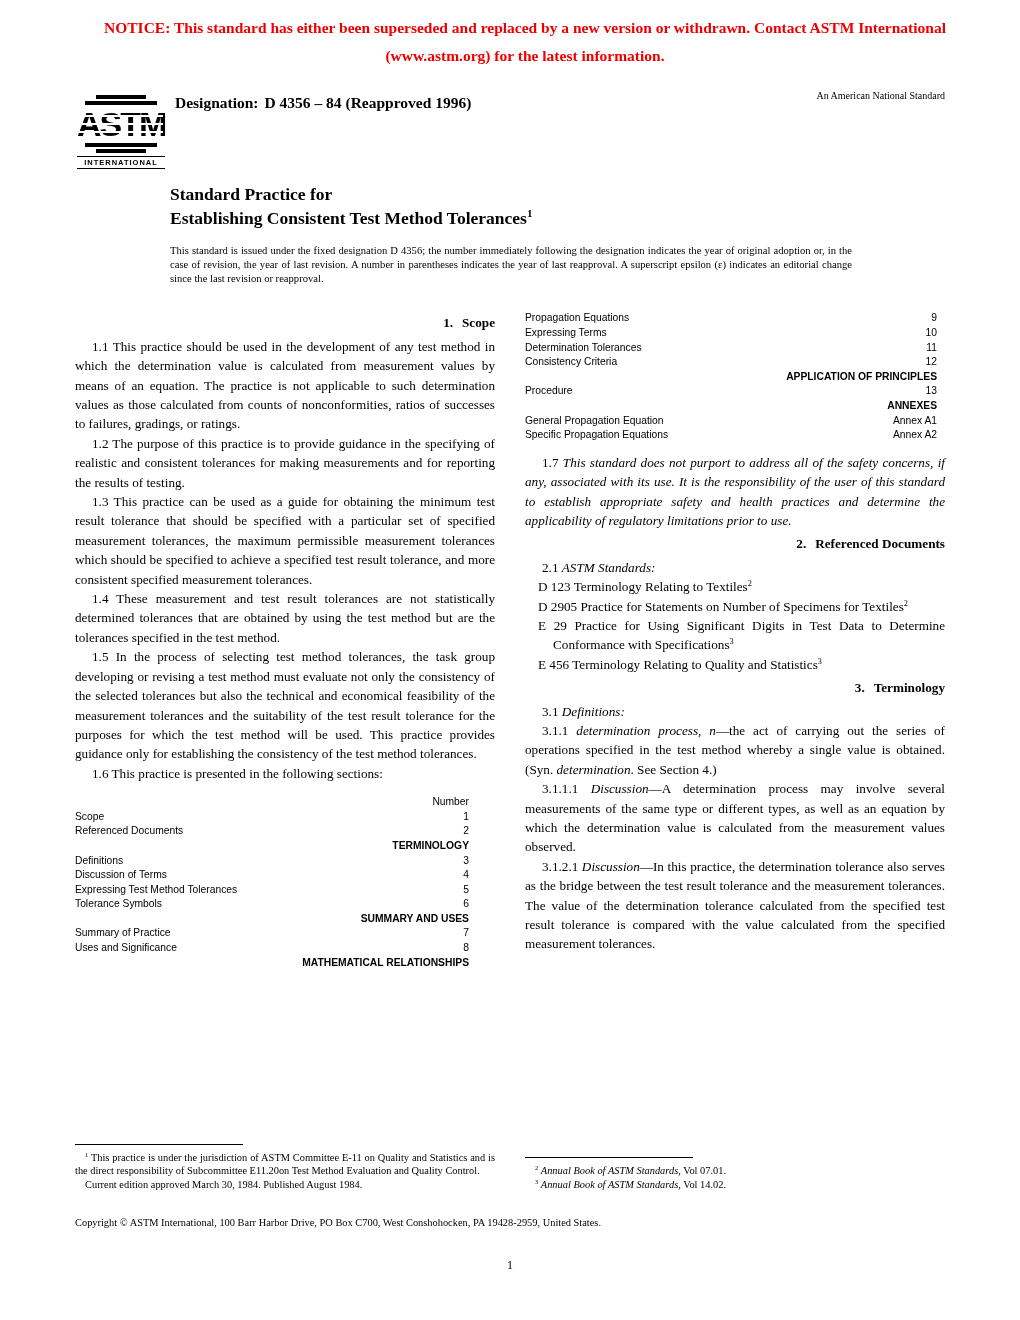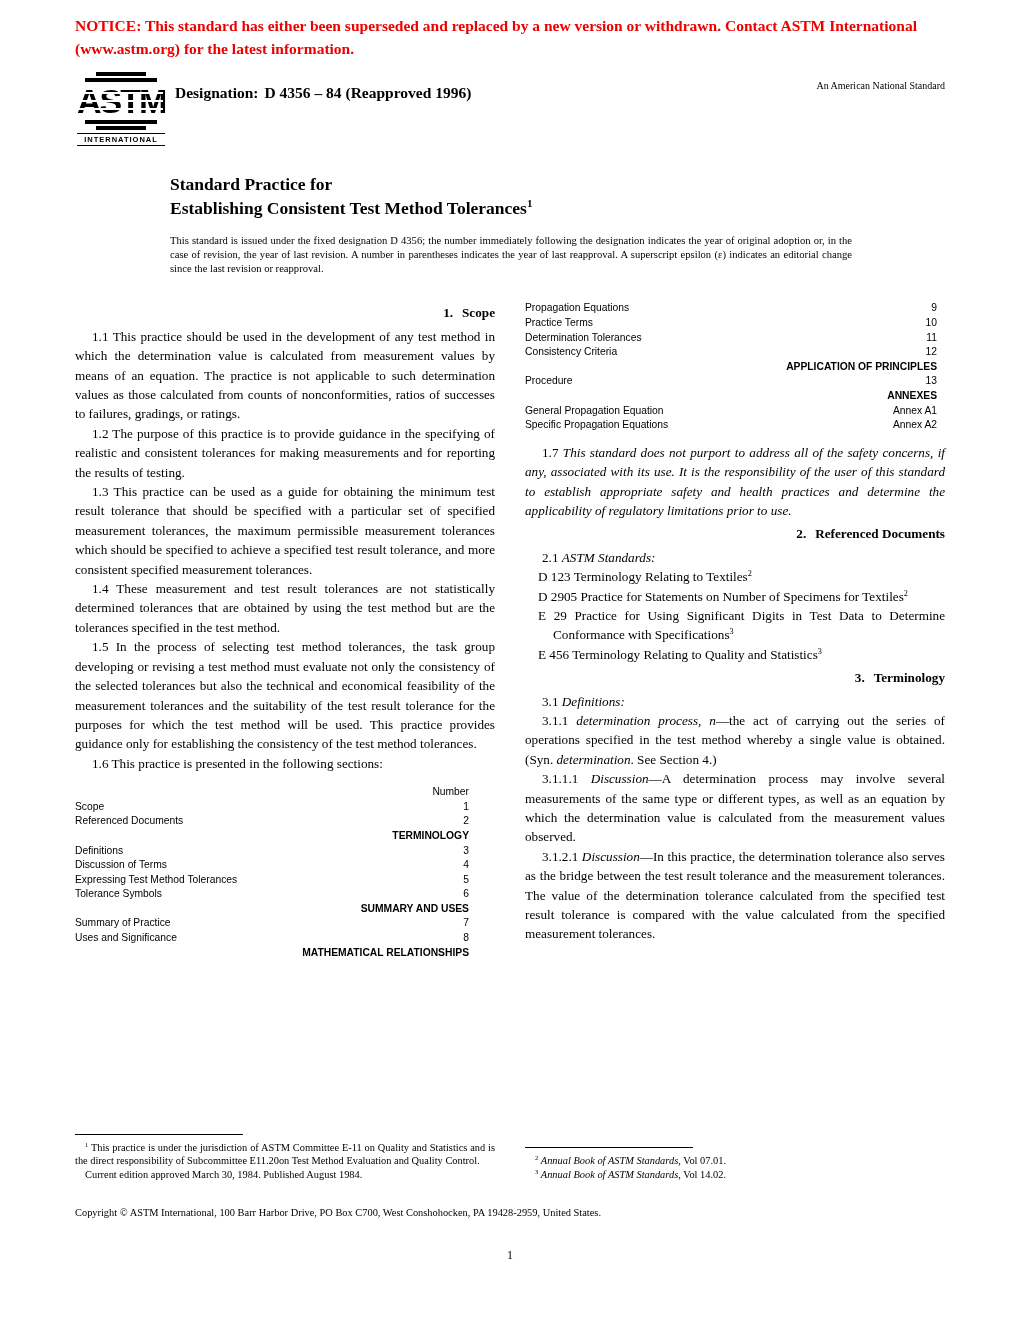--- a/index.html
+++ b/index.html
@@ -1,23 +1,23 @@
 <!DOCTYPE html>
 <html><head>
 <meta charset="utf-8">
 <style>
   * { margin:0; padding:0; box-sizing:border-box; }
   html,body { background:#ffffff; }
   body { width:1020px; font-family:"Liberation Serif", serif; color:#000; }
   .page { position:relative; width:1020px; height:1320px; background:#fff; padding:14px 75px 0 75px; overflow:hidden; }
 
-  .notice { color:#ee0000; font-weight:bold; font-size:15.5px; line-height:23px; width:900px; margin:0 auto 10px auto; }
+  .notice { color:#ee0000; font-weight:bold; font-size:15.5px; line-height:28px; text-align:center; width:900px; margin:0 auto 10px auto; }
 
   .header-row { position:relative; height:100px; margin-top:4px; }
-  .logo { position:absolute; left:2px; top:0; width:88px; text-align:center; }
+  .logo { position:absolute; left:2px; top:13px; width:88px; text-align:center; }
   .logo-bar { background:#000; height:4px; margin:2px auto; }
   .bar-sm { width:50px; } .bar-lg { width:72px; }
   .logo-astm { position:relative; font-family:"Liberation Sans", sans-serif; font-weight:bold; font-size:34px; line-height:34px; letter-spacing:-2px; color:#000; }
   .logo-stripe { position:absolute; left:2px; right:2px; height:2px; background:#fff; }
   .s1 { top:8px; } .s2 { top:16px; } .s3 { top:24px; }
   .logo-intl { margin-top:3px; font-family:"Liberation Sans", sans-serif; font-weight:bold; font-size:7.5px; letter-spacing:1px; border-top:1.5px solid #000; border-bottom:1.5px solid #000; padding:1px 0; }
   .designation { position:absolute; left:100px; top:14px; font-size:15.5px; font-weight:bold; }
   .designation .d-label { margin-right:6px; }
   .ans-note { position:absolute; right:0; top:10px; font-size:10px; }
 
@@ -143,21 +143,21 @@
       </div>
     </div>
 
     <div class="col">
       <div class="toc toc-right">
         <div class="toc-row">
             <span class="toc-label">Propagation Equations</span>
             <span class="toc-num">9</span>
           </div>
         <div class="toc-row">
-            <span class="toc-label">Practice Terms</span>
+            <span class="toc-label">Expressing Terms</span>
             <span class="toc-num">10</span>
           </div>
         <div class="toc-row">
             <span class="toc-label">Determination Tolerances</span>
             <span class="toc-num">11</span>
           </div>
         <div class="toc-row">
             <span class="toc-label">Consistency Criteria</span>
             <span class="toc-num">12</span>
           </div>

